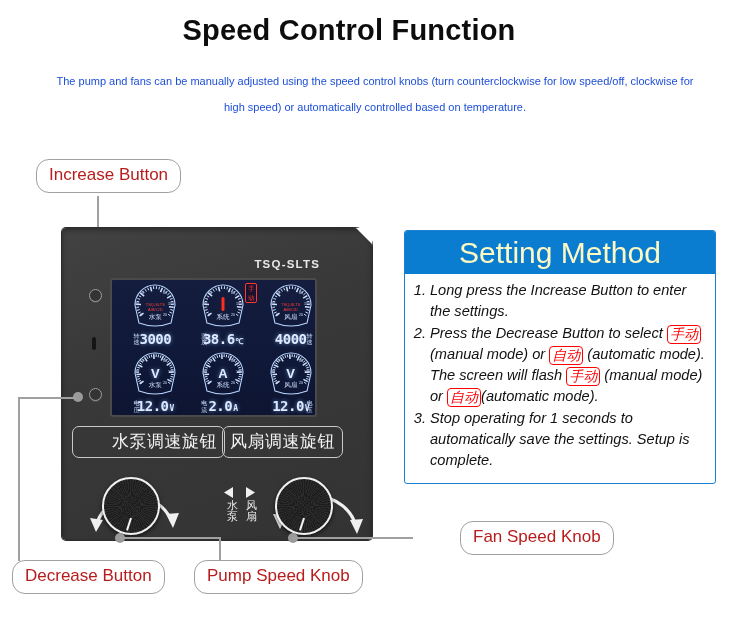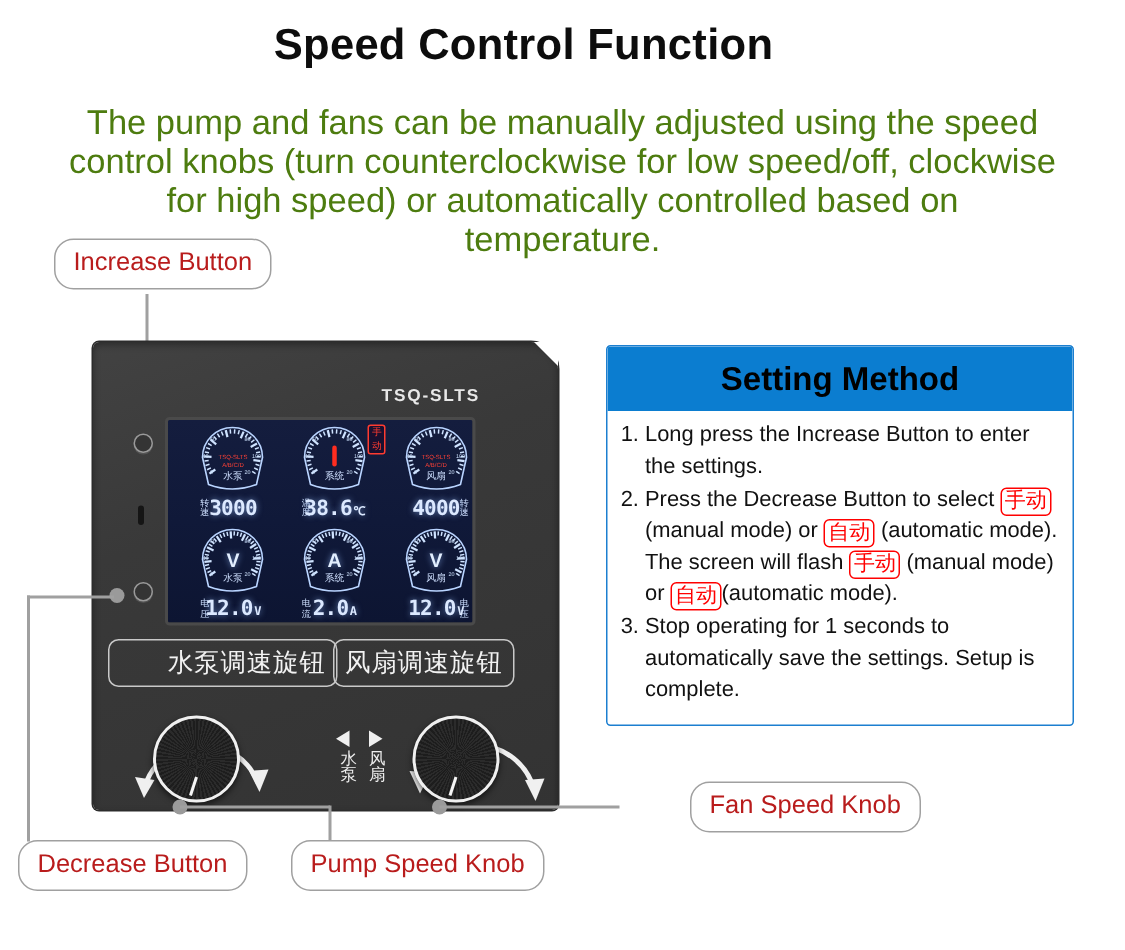--- a/index.html
+++ b/index.html
@@ -27,23 +27,23 @@
     font-weight: bold;
     color: #0d0d0d;
     letter-spacing: 0.2px;
   }
   .page-subtitle {
     position: absolute;
     top: 68px;
     left: 45px;
     width: 660px;
     text-align: center;
-    font-size: 23px;
+    font-size: 11px;
     line-height: 26px;
-    color: #4d7c0f;
+    color: #1d4ed8;
   }
 
   
   .device {
     position: absolute;
     left: 62px;
     top: 228px;
     width: 310px;
     height: 312px;
     background: linear-gradient(160deg, #424242 0%, #393939 35%, #333333 100%);
@@ -282,37 +282,38 @@
     height: 254px;
     border: 1.6px solid #1c7fd0;
     border-radius: 3px;
     background: #fff;
     box-sizing: border-box;
     overflow: hidden;
   }
   .panel-header {
     height: 43px;
     background: #0b7dd0;
-    color: #000000;
-    font-size: 22px;
-    font-weight: bold;
+    color: #fef9c3;
+    font-size: 30px;
+    font-weight: normal;
     display: flex;
     align-items: center;
     justify-content: center;
   }
   .panel-body {
     padding: 6px 8px 4px 6px;
     font-size: 14.6px;
     line-height: 21px;
     color: #111;
   }
   .panel-body ol {
     margin: 0;
     padding-left: 19px;
     list-style: decimal;
+    font-style: italic;
   }
   .panel-body li { margin-bottom: 1px; }
   .cn-box {
     display: inline-block;
     border: 1.4px solid #ff0000;
     border-radius: 4px;
     color: #ff0000;
     padding: 0 2px;
     font-size: 14px;
     line-height: 17px;

